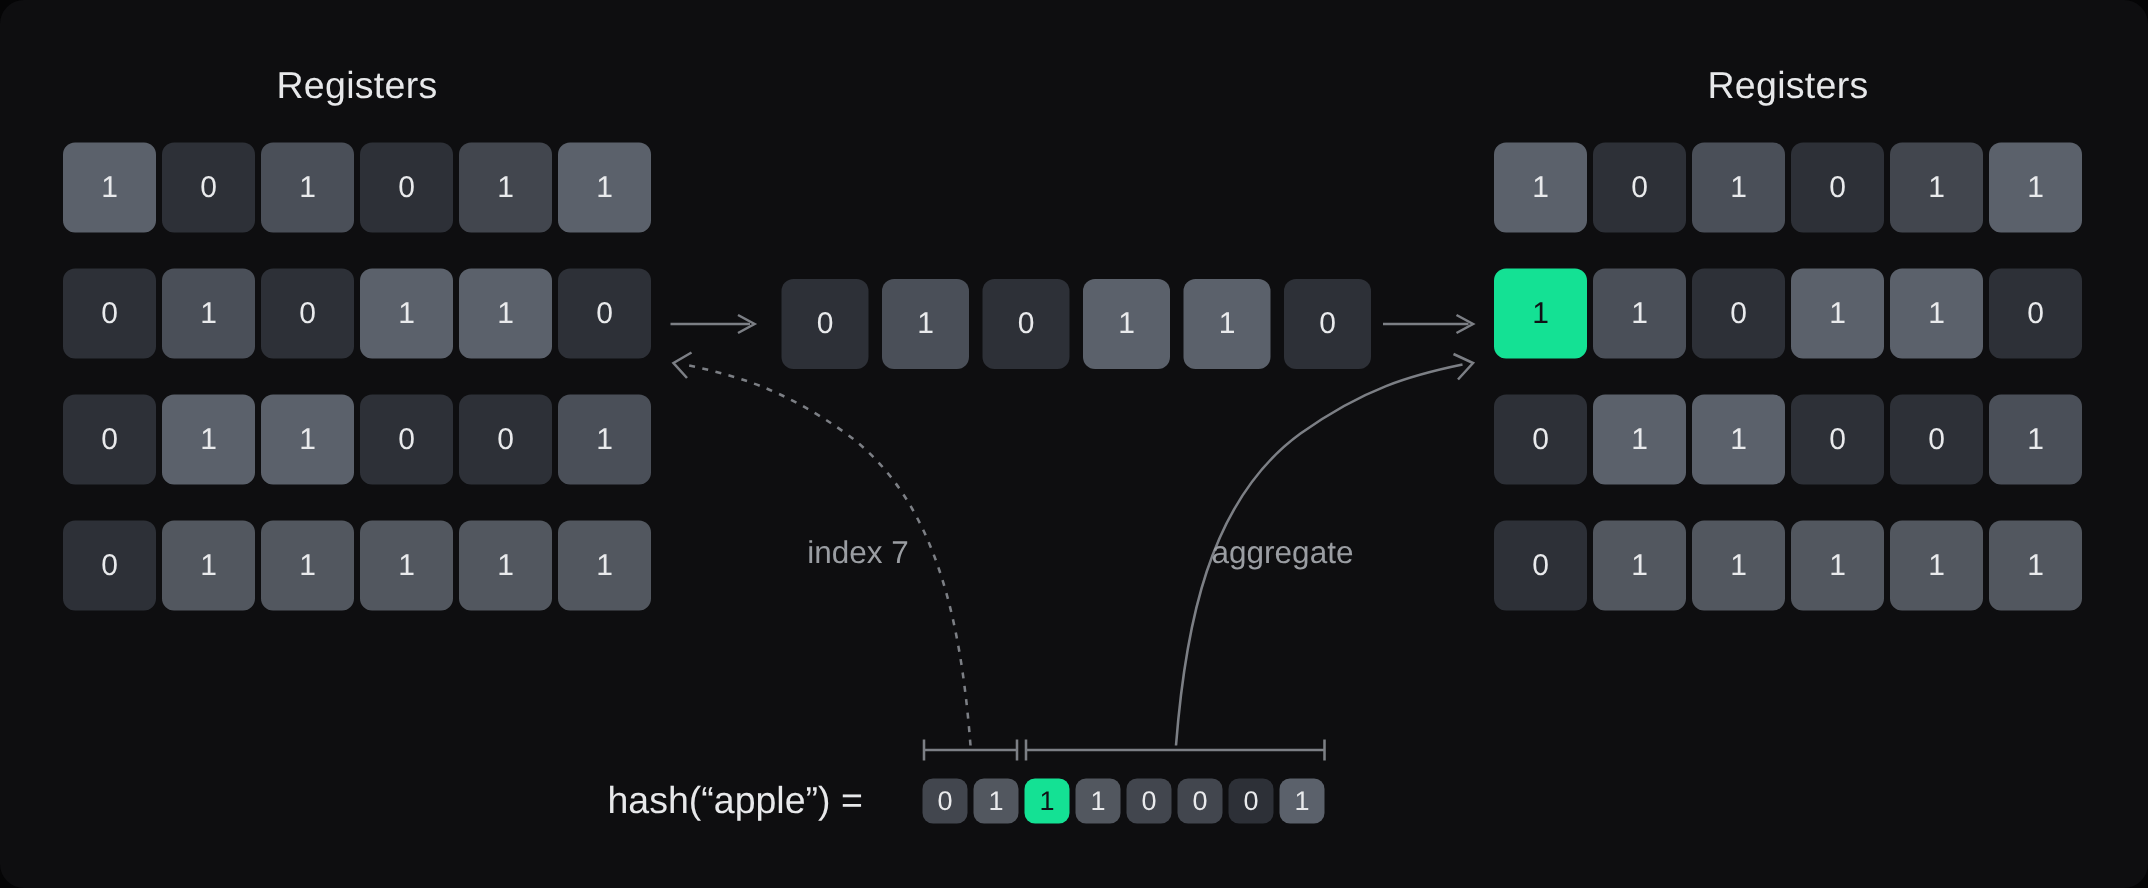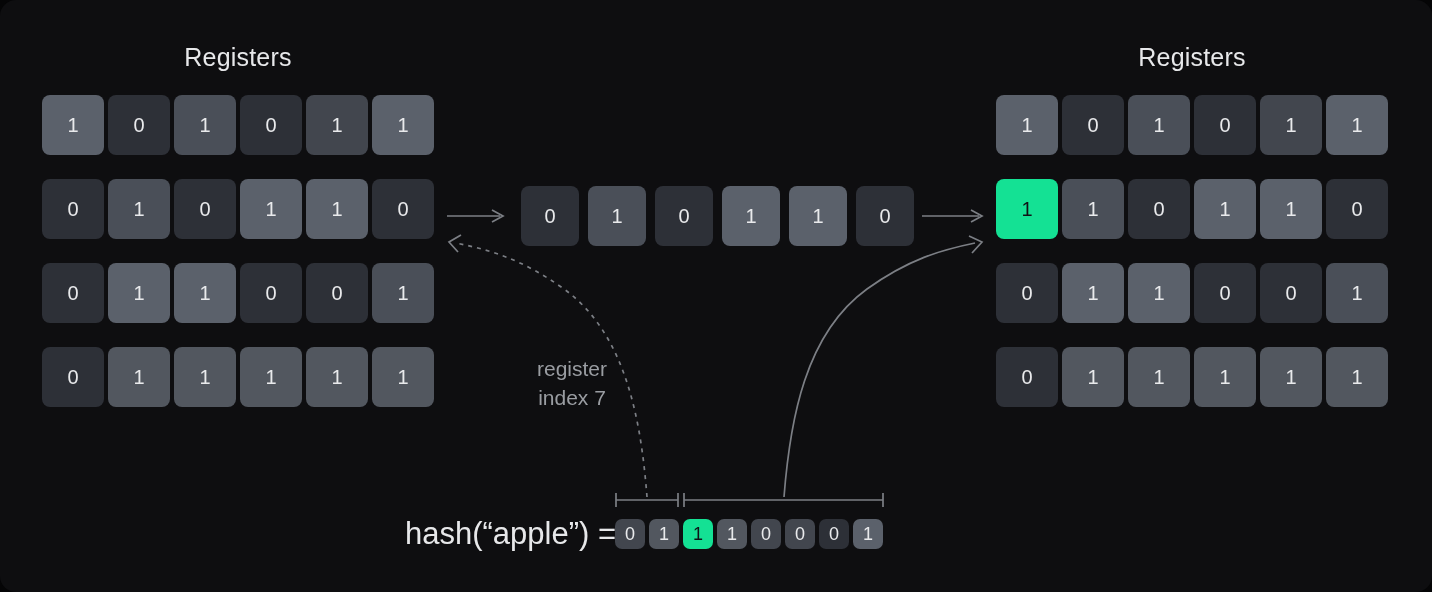--- a/index.html
+++ b/index.html
@@ -81,21 +81,21 @@
   .tone-g  { background: var(--green, #14e194); color: var(--digit-on-green, #101216); }
 
   .hash-label {
     position: absolute;
     left: 405px;
     top: 519px;
     width: 200px;
     height: 30px;
     line-height: 30px;
     text-align: left;
-    font-size: 31px;
+    font-size: 25px;
     color: var(--text, #e7e8ea);
     white-space: nowrap;
   }
   .hash-bits {
     position: absolute;
     left: 615px;
     top: 519px;
     display: grid;
     grid-template-columns: repeat(8, 30px);
     grid-auto-rows: 30px;
@@ -226,20 +226,20 @@
       <div class="cell tone-ml">1</div>
       <div class="cell tone-g">1</div>
       <div class="cell tone-ml">1</div>
       <div class="cell tone-md">0</div>
       <div class="cell tone-md">0</div>
       <div class="cell tone-d">0</div>
       <div class="cell tone-l">1</div>
     </div>
 
   <div class="ann-label ann-register">
-    <div>register</div>
     <div>index 7</div>
   </div>
 
   <div class="ann-label ann-data">
+    <div>aggregate</div>
   </div>
 
 </div>
 
 </body></html>

